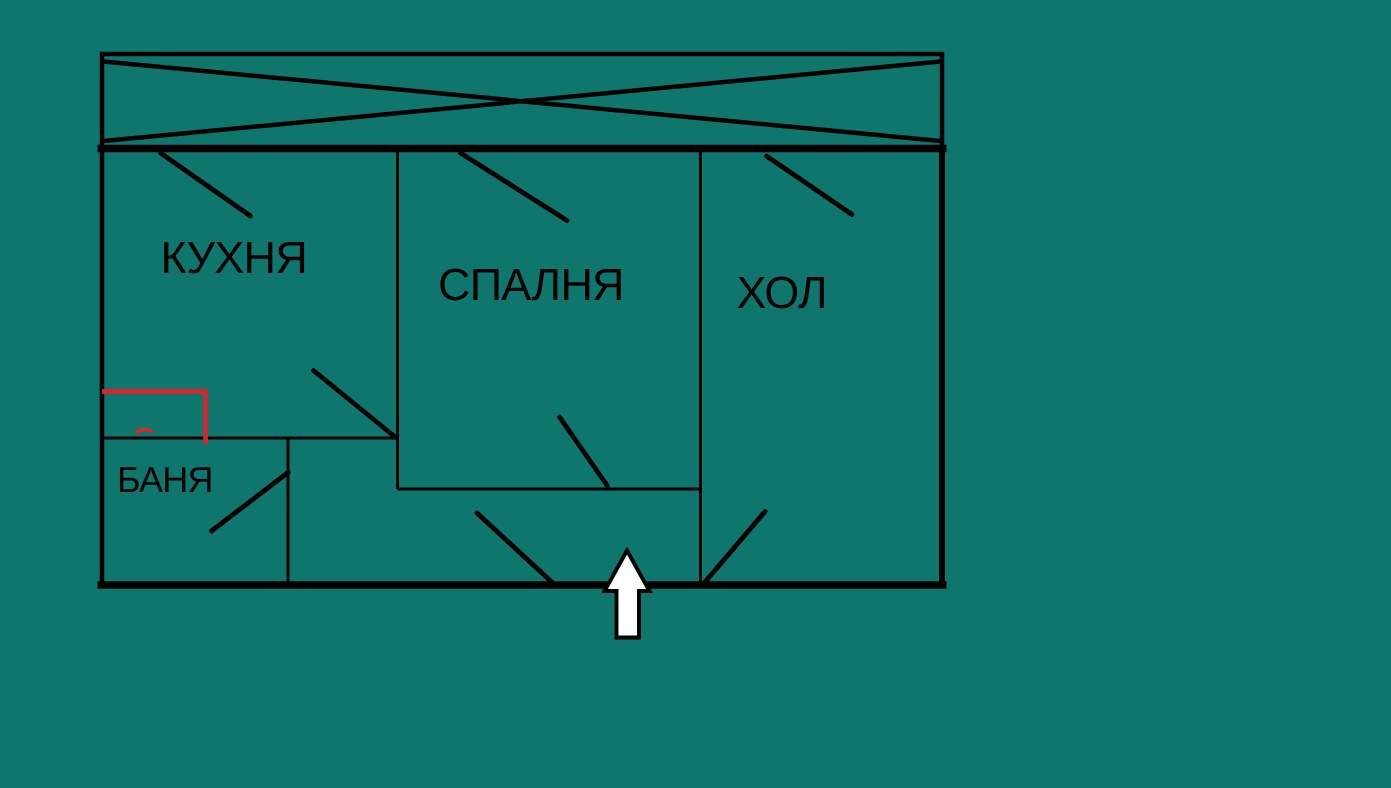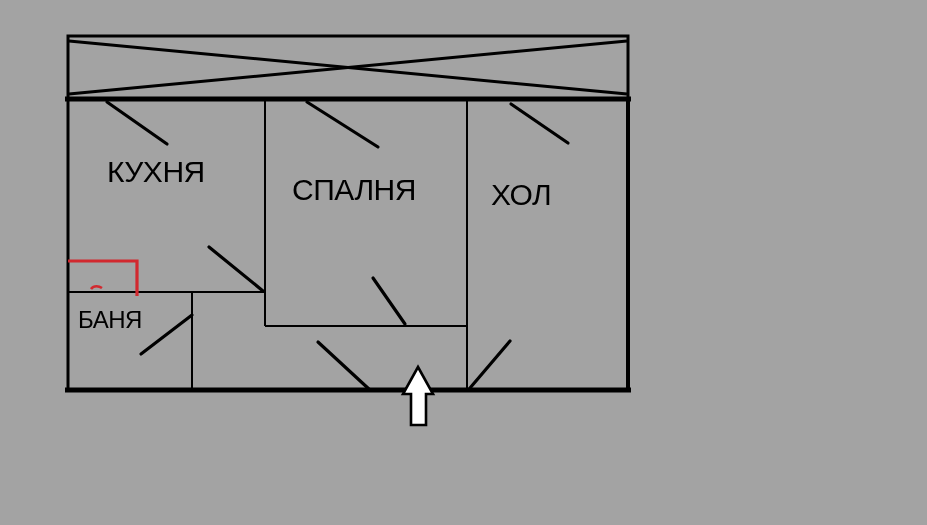--- a/index.html
+++ b/index.html
@@ -4,21 +4,21 @@
 <style>
   html, body {
     margin: 0;
     padding: 0;
     background: #ffffff;
   }
   .canvas-wrap {
     position: relative;
     width: 927px;
     height: 525px;
-    background: #a3a3a3;
+    background: #0f766e;
     overflow: hidden;
   }
   svg {
     display: block;
   }
   .wall   { stroke: #000000; fill: none; }
   .thin   { stroke: #000000; fill: none; }
   .door   { stroke: #000000; fill: none; stroke-linecap: round; }
   .room-label {
     font-family: "Liberation Sans", sans-serif;

